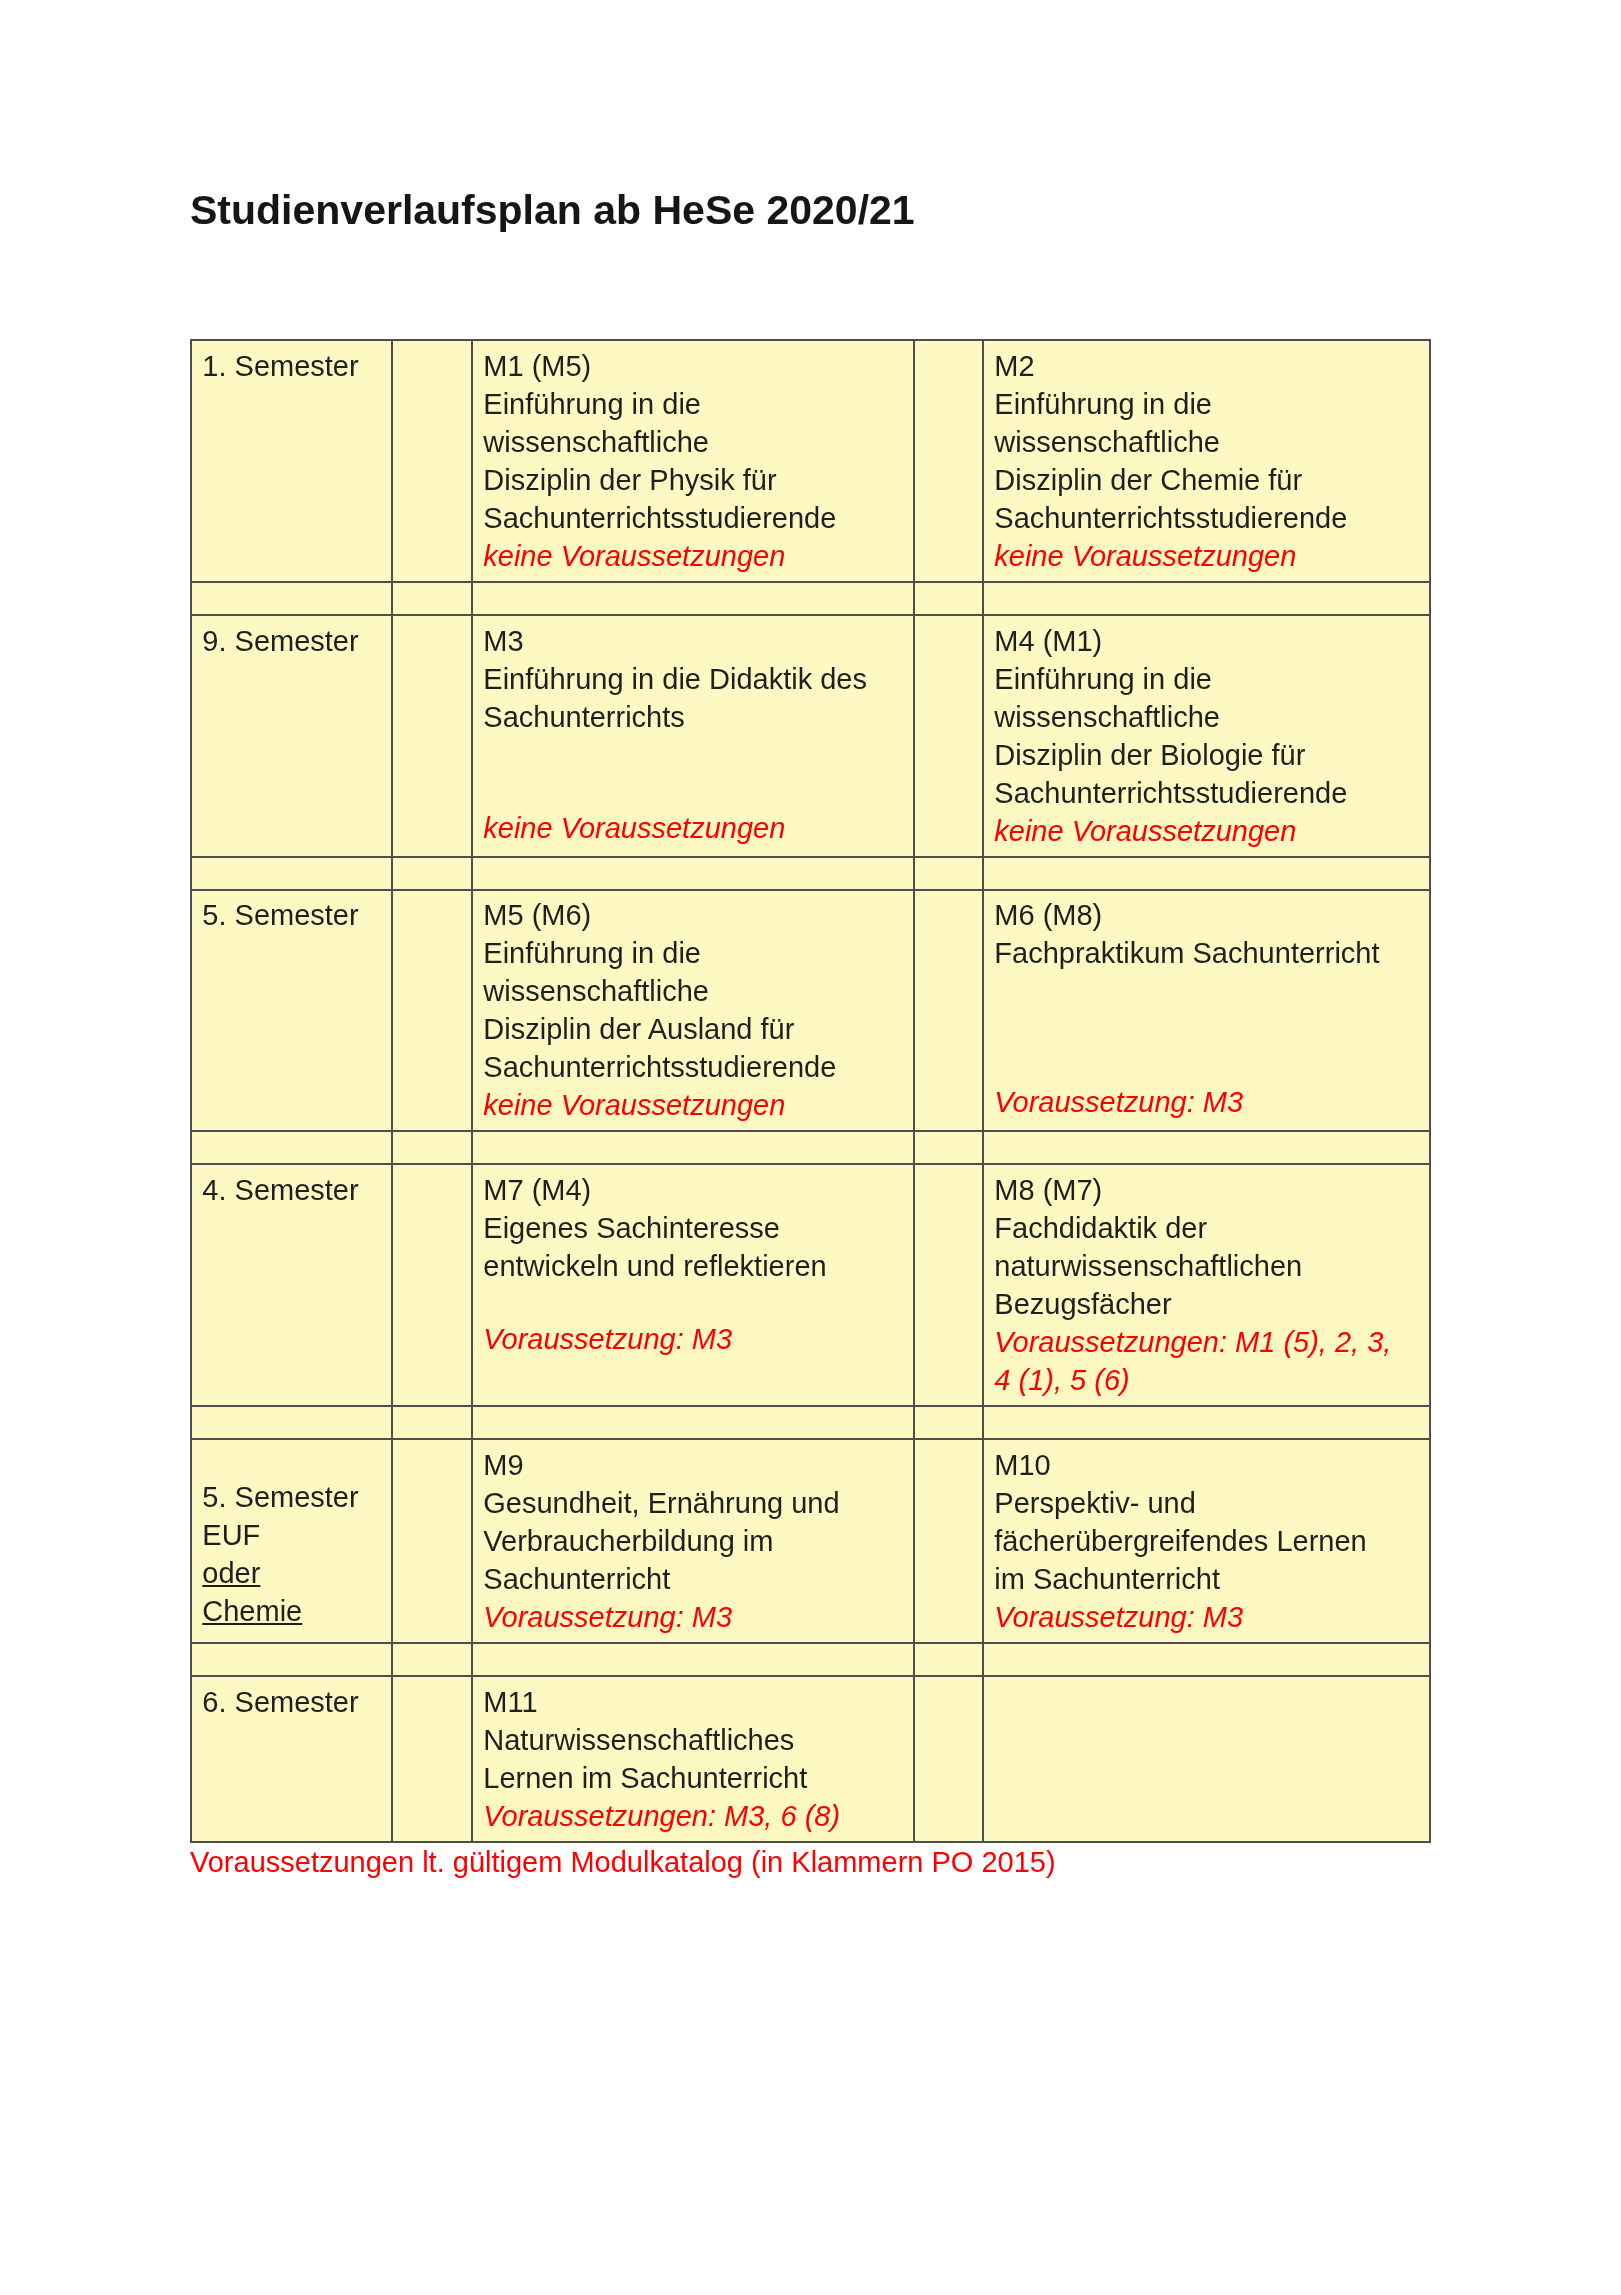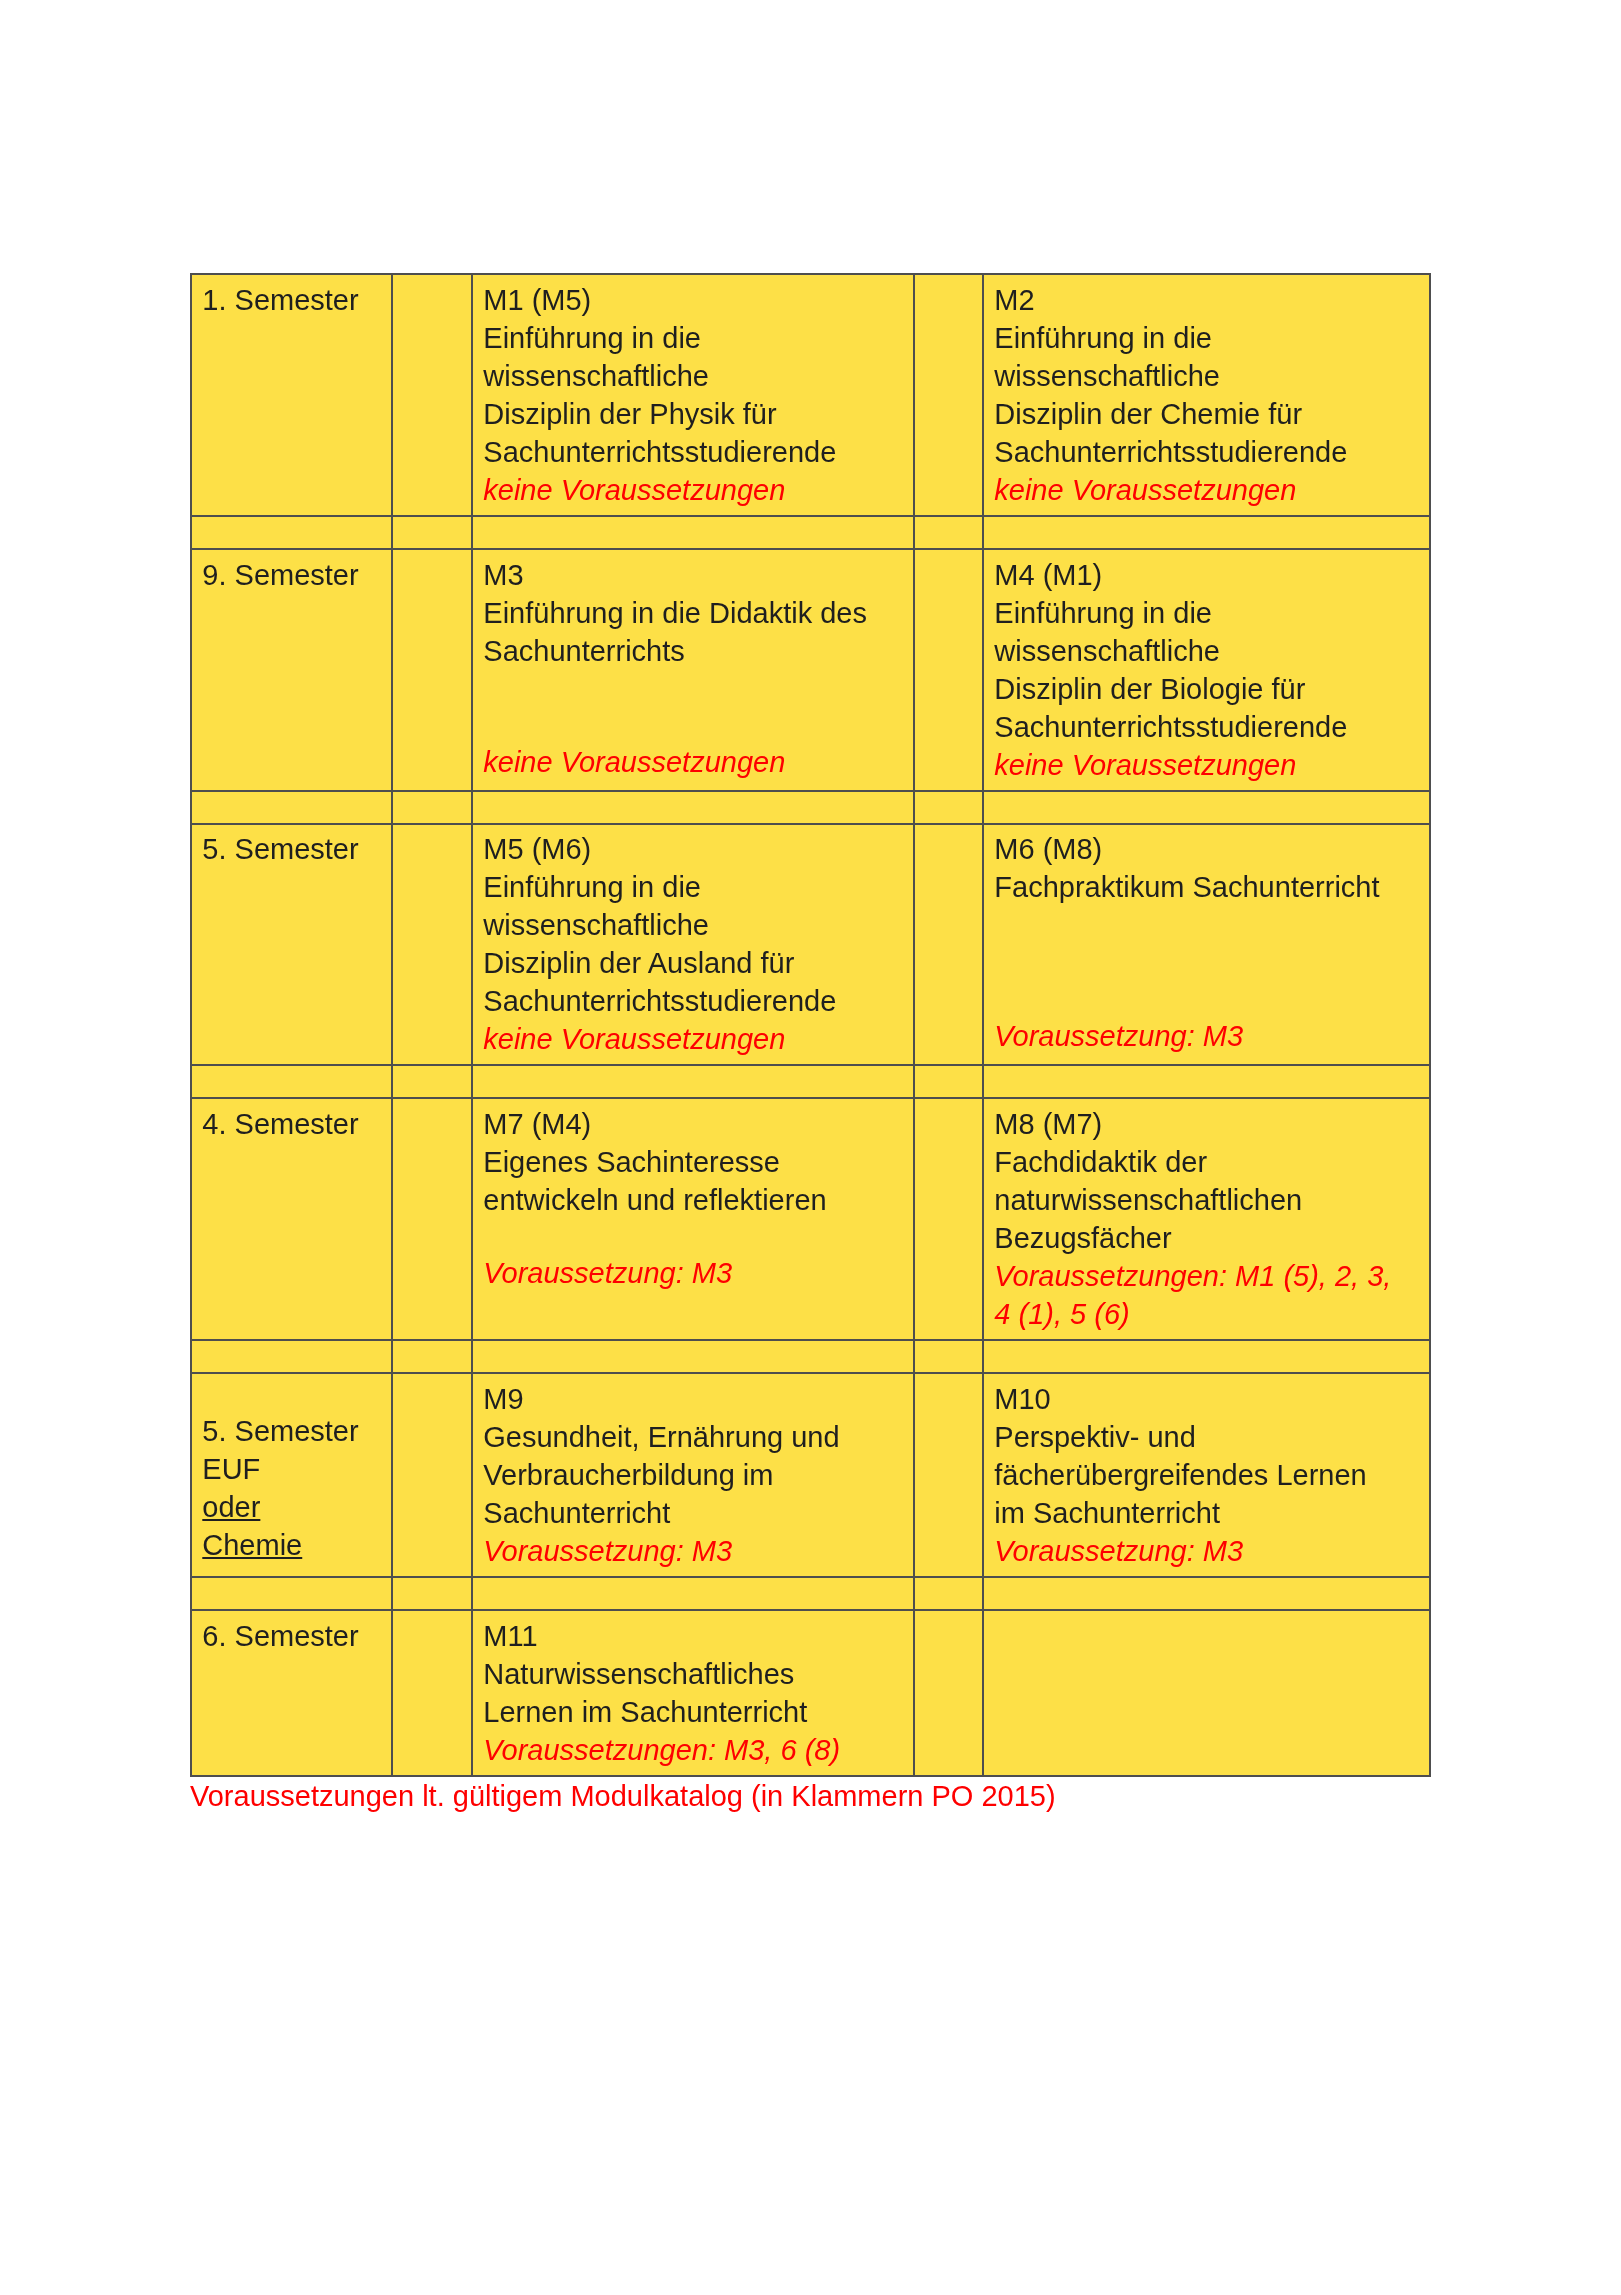--- a/index.html
+++ b/index.html
@@ -28,21 +28,21 @@
     table-layout: fixed;
     width: 1238px;
     margin-top: 96px;
   }
   table.plan td {
     border: 2.2px solid #4e4e4e;
     vertical-align: top;
     padding: 5.9px 10.3px;
     font-size: 29px;
     line-height: 38px;
-    background: #fde047;
+    background: #fef9c3;
     word-wrap: break-word;
   }
   tr.gap-row td {
     height: 31px;
     padding: 0;
   }
   .cell {
     display: flex;
     flex-direction: column;
     height: 100%;
@@ -63,20 +63,21 @@
     font-size: 29px;
     line-height: 38px;
   }
 </style>
 </head>
 <body>
 
 <div class="doc">
 
   <div class="title-block">
+    <div>Studienverlaufsplan ab HeSe 2020/21</div>
   </div>
 
   <table class="plan">
     <colgroup>
       <col style="width:201px">
       <col style="width:80px">
       <col style="width:442px">
       <col style="width:69px">
       <col style="width:447px">
     </colgroup>

